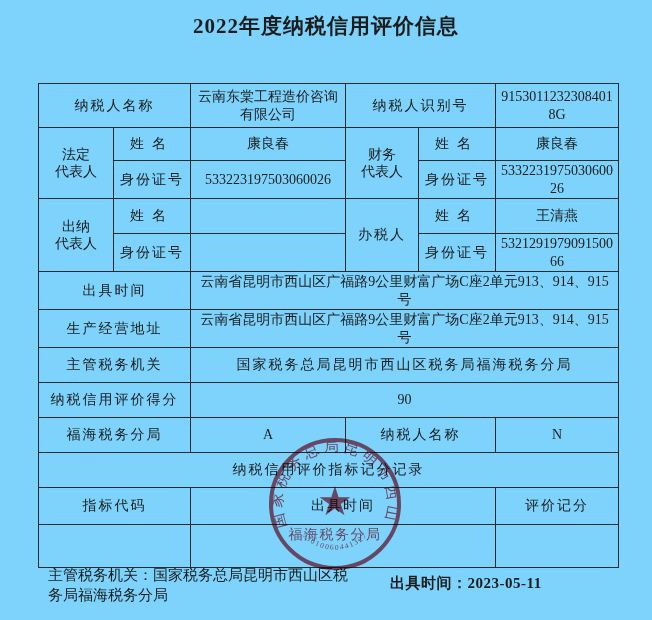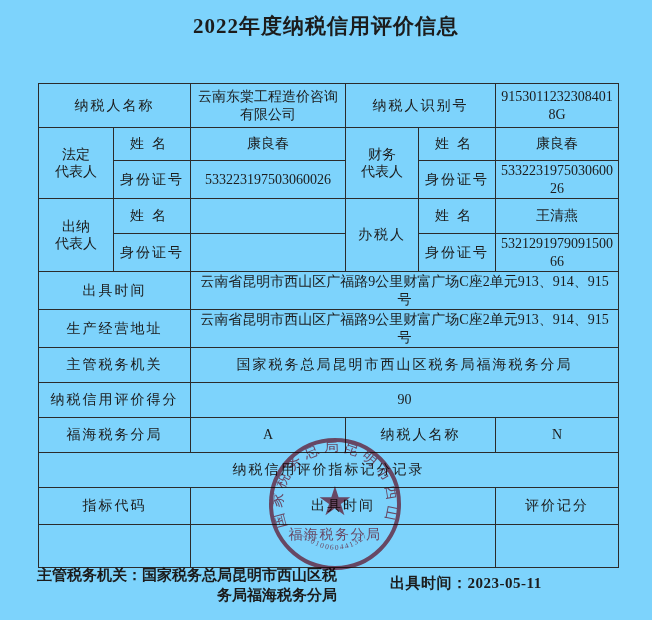--- a/index.html
+++ b/index.html
@@ -15,22 +15,22 @@
   table.form td { border:1px solid #2b2b2b; text-align:center; vertical-align:middle;
     padding:1px 3px; line-height:1.25; word-break:break-all; }
   .lbl { letter-spacing:2px; word-break:keep-all; }
   .lbl-wide { letter-spacing:8px; }
   .two-line { white-space:pre-line; word-break:keep-all; }
 
   .r1{height:44px}.r2{height:33px}.r3{height:35px}.r4{height:35px}.r5{height:35px}
   .r6{height:37px}.r7{height:38px}.r8{height:35px}.r9{height:35px}.r10{height:35px}
   .r11{height:35px}.r12{height:37px}.r13{height:43px}
 
-  .footer-left { position:absolute; left:25px; top:566px; width:312px;
-    font-size:15px; font-weight:bold; text-align:right; line-height:1.3; }
+  .footer-left { position:absolute; left:48px; top:566px; width:312px;
+    font-size:15px; font-weight:normal; text-align:left; line-height:1.3; }
   .footer-right { position:absolute; left:390px; top:574px;
     font-size:15px; font-weight:bold; letter-spacing:0.5px; }
 
   :root { --stamp-color:#c9394a; }
   svg.stamp { position:absolute; left:255px; top:424px; width:160px; height:160px;
     color:var(--stamp-color); opacity:0.85; mix-blend-mode:multiply; z-index:5;
     pointer-events:none; }
   svg.stamp text { fill:currentColor; }
 </style>
 </head>

